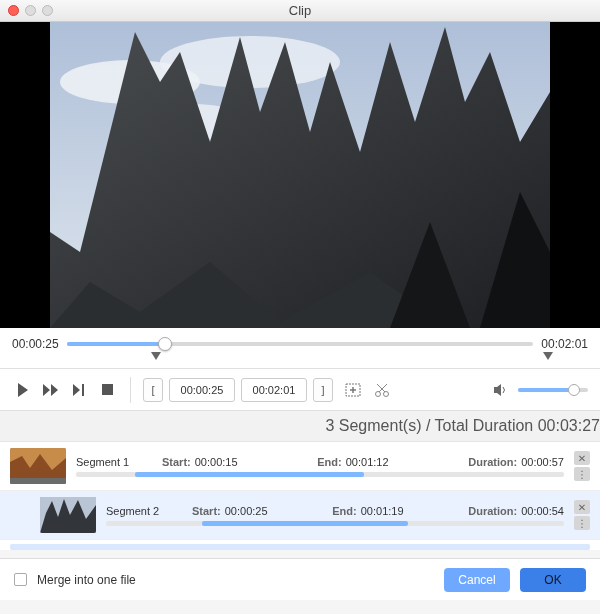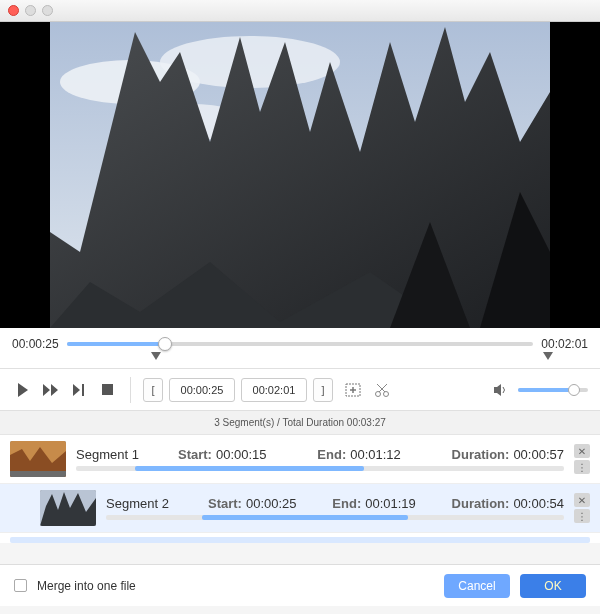--- a/index.html
+++ b/index.html
@@ -23,51 +23,52 @@
   .controls { background:#fff; height:42px; display:flex; align-items:center; padding:0 12px; border-bottom:1px solid #e0e0e0; gap:6px; }
   .icon-btn { width:22px; height:22px; display:flex; align-items:center; justify-content:center; color:#555; cursor:pointer; }
   .sep { width:1px; height:26px; background:#ddd; margin:0 6px; }
   .bracket-btn { width:20px; height:24px; border:1px solid #ccc; border-radius:3px; background:#fdfdfd; display:flex; align-items:center; justify-content:center; color:#555; cursor:pointer; font-size:11px; }
   .time-box { width:66px; height:24px; border:1px solid #ccc; border-radius:3px; font-size:11px; text-align:center; line-height:22px; background:#fff; }
   .spacer { flex:1; }
   .vol-wrap { display:flex; align-items:center; gap:6px; }
   .vol-track { width:70px; height:4px; background:#d8d8d8; border-radius:2px; position:relative; }
   .vol-fill { position:absolute; left:0; top:0; height:4px; background:#7fb8ff; border-radius:2px; }
   .vol-thumb { position:absolute; top:-4px; width:12px; height:12px; background:#fff; border:1px solid #aaa; border-radius:50%; transform:translateX(-6px); }
-  .seg-header { background:#f2f2f2; text-align:center; padding:6px 0; font-size:10px; color:#555; border-bottom:1px solid #e5e5e5; }
+  .seg-header { background:#f2f2f2; text-align:right; padding:6px 0; font-size:16px; color:#555; border-bottom:1px solid #e5e5e5; }
   .seg-list { max-height:126px; overflow:hidden; background:#fff; }
   .seg-row { display:flex; align-items:center; padding:6px 10px; gap:10px; border-bottom:1px solid #eee; position:relative; }
   .seg-row.sel { background:#eaf2ff;padding-left:40px; }
   .thumb { width:56px; height:36px; background:#888; border-radius:2px; overflow:hidden; }
   .seg-info { flex:1; }
-  .seg-line1 { display:flex; gap:24px; font-size:13px; color:#333; margin-bottom:4px; }
+  .seg-line1 { display:flex; gap:8px; font-size:11px; color:#333; margin-bottom:4px; }
   .seg-line1 .lbl { color:#666;font-weight:bold; }
   .seg-line1 .name { width:78px; font-weight:500; }
   .seg-line1 .grp { display:flex; gap:4px; }
   .seg-bar { height:5px; background:#e5e5e5; border-radius:2px; position:relative; }
   .seg-bar-fill { position:absolute; height:5px; background:#7fb8ff; border-radius:2px; }
   .seg-actions { display:flex; flex-direction:column; gap:2px; }
   .seg-act { width:16px; height:14px; background:#d5d5d5; color:#666; font-size:10px; display:flex; align-items:center; justify-content:center; border-radius:2px; cursor:pointer; }
   .seg-stub { height:6px; background:#d9e8ff; margin:4px 10px 0 10px; border-radius:2px; }
-  .footer { position:absolute; bottom:8px; left:0; right:0; height:42px; background:#fff; border-top:1px solid #ddd; display:flex; align-items:center; padding:0 14px; gap:10px; }
+  .footer { position:absolute; bottom:14px; left:0; right:0; height:42px; background:#fff; border-top:1px solid #ddd; display:flex; align-items:center; padding:0 14px; gap:10px; }
   .chk { width:13px; height:13px; border:1px solid #aaa; border-radius:2px; background:#fff; }
   .btn { min-width:66px; height:24px; border-radius:4px; font-size:12px; display:flex; align-items:center; justify-content:center; cursor:pointer; }
   .btn-cancel { background:#6fa8ff; color:#fff; }
-  .btn-ok { background:#3b7fe8; color:#fef9c3; }
+  .btn-ok { background:#3b7fe8; color:#0f172a; }
   svg { display:block; }
 </style>
 </head>
 <body>
 
 <div class="titlebar">
   <div class="dots">
     <div class="dot red"></div>
     <div class="dot grey"></div>
     <div class="dot grey"></div>
   </div>
+  <div class="title">Clip</div>
 </div>
 
 <div class="preview-area">
   <svg viewBox="0 0 500 306" preserveAspectRatio="none">
     <defs>
       <linearGradient id="sky" x1="0" y1="0" x2="0" y2="1">
         <stop offset="0" stop-color="#aebfd8"></stop>
         <stop offset="1" stop-color="#dfe6ee"></stop>
       </linearGradient>
       <linearGradient id="rock" x1="0" y1="0" x2="1" y2="1">

